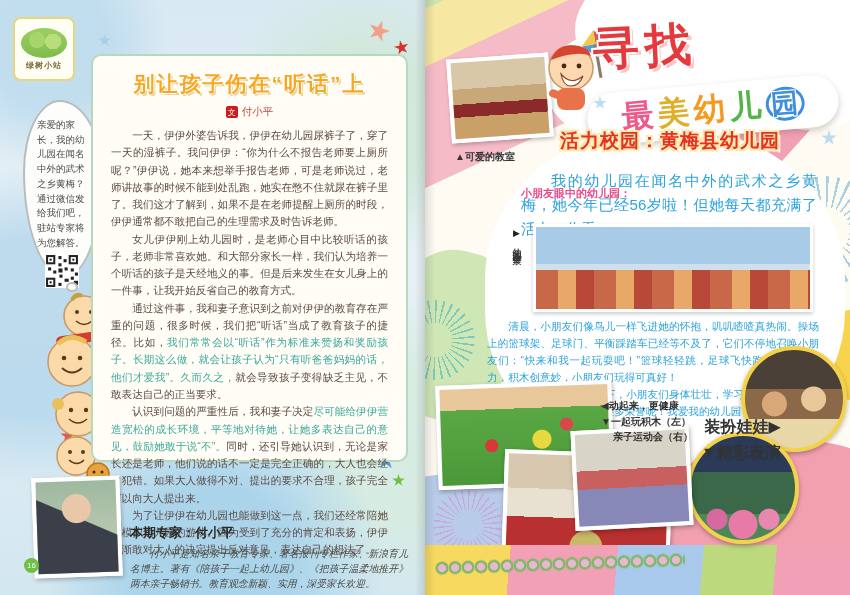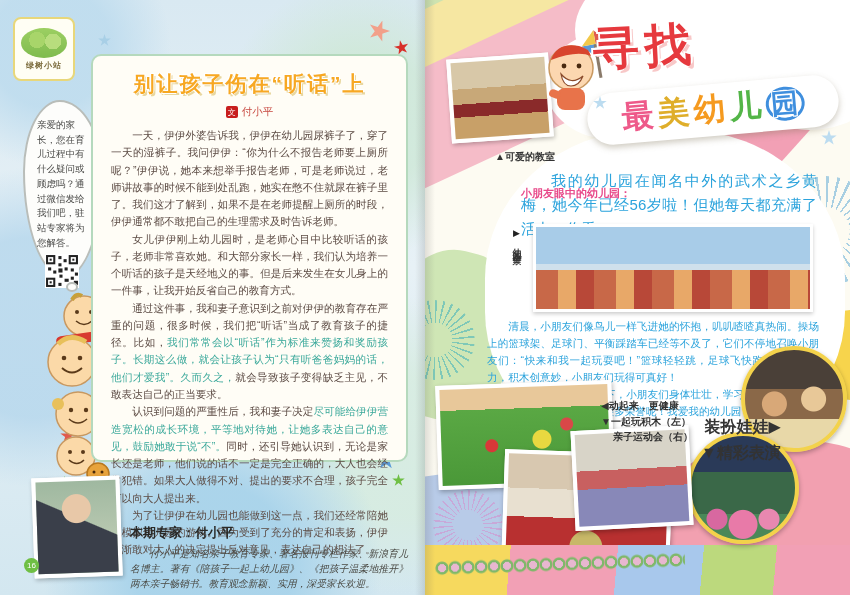--- a/index.html
+++ b/index.html
@@ -88,21 +88,21 @@
   
   .page-right { position:relative; width:425px; height:595px; overflow:hidden; background:#fdfbf2; }
   .shape { position:absolute; }
   .cloud { position:absolute; background:#fff; border-radius:50%; }
 
   .classroom-photo { position:absolute; left:24px; top:56px; width:102px; height:84px;
     background:#fff; border:4px solid #fff; box-shadow:1px 2px 4px rgba(0,0,0,.25); transform:rotate(-4deg); }
   .classroom-photo .inner { width:100%; height:100%;
     background:linear-gradient(180deg,#d8c8a8 0 35%, #c8a878 35% 55%, #8a2a2a 55% 72%, #c8a068 72%); }
   .caption { font-family:"Liberation Serif","DejaVu Serif",serif; color:#333; font-weight:bold; }
-  .cap-classroom { position:absolute; left:30px; top:150px; font-size:10px;margin-left:40px; }
+  .cap-classroom { position:absolute; left:30px; top:150px; font-size:10px; }
 
   .title-find { position:absolute; left:168px; top:16px; font-size:46px; font-weight:bold; color:#e6393e;
     letter-spacing:6px; transform:rotate(-3deg);
     text-shadow:-2px -2px 0 #fff,2px -2px 0 #fff,-2px 2px 0 #fff,3px 3px 0 #f8c8c8; }
   .banner { position:absolute; left:162px; top:84px; width:252px; height:52px; background:#fff;
     border-radius:28px; transform:rotate(-5deg); box-shadow:0 3px 6px rgba(120,110,80,.35);
     display:flex; align-items:center; justify-content:center; gap:4px; }
   .banner span { font-size:32px; font-weight:bold;
     text-shadow:-1px -1px 0 #fff,1px -1px 0 #fff,-1px 1px 0 #fff,1px 1px 0 #fff; }
   .bc0{color:#ee5a8a;} .bc1{color:#dfae2a;} .bc2{color:#f59a1f;} .bc3{color:#53b548;}
@@ -193,21 +193,21 @@
     <div class="star" style="left:74px;top:452px;width:19px;height:19px;background:#5a9ad8;"></div>
     <div class="star" style="left:58px;top:476px;width:13px;height:13px;background:#6fbf44;"></div>
     <div class="star" style="left:368px;top:20px;width:22px;height:22px;background:#f2a08a;transform:rotate(18deg);"></div>
     <div class="star" style="left:394px;top:40px;width:15px;height:15px;background:#d8302a;transform:rotate(-12deg);"></div>
     <div class="star" style="left:378px;top:408px;width:17px;height:17px;background:#e05a4e;"></div>
     <div class="star" style="left:396px;top:434px;width:11px;height:11px;background:#f2c84a;"></div>
     <div class="star" style="left:376px;top:450px;width:20px;height:20px;background:#5a9ad8;"></div>
     <div class="star" style="left:392px;top:474px;width:13px;height:13px;background:#6fbf44;"></div>
 
     <div class="thought-bubble">
-      <p>亲爱的家长，您在育儿过程中有什么疑问或顾虑吗？通过微信发给我们吧，驻站专家将为您解答。</p>
+      <p>亲爱的家长，我的幼儿园在闻名中外的武术之乡黄梅？通过微信发给我们吧，驻站专家将为您解答。</p>
       <svg class="qr" width="34" height="34" viewBox="0 0 33 33">
         <rect width="33" height="33" fill="#fff"></rect>
         <g fill="#222">
           <rect x="1" y="1" width="9" height="9"></rect>
             <rect x="23" y="1" width="9" height="9"></rect>
             <rect x="1" y="23" width="9" height="9"></rect>
           <rect x="13" y="2" width="3" height="3"></rect>
             <rect x="18" y="5" width="3" height="3"></rect>
             <rect x="13" y="9" width="3" height="3"></rect>
           <rect x="3" y="13" width="3" height="3"></rect>
@@ -337,20 +337,21 @@
     <div class="banner">
       <span class="bc0">最</span>
       <span class="bc1">美</span>
       <span class="bc2">幼</span>
       <span class="bc3">儿</span>
       <span class="bc4">园</span>
     </div>
     <div class="star" style="left:168px;top:96px;width:14px;height:14px;background:#bcdcf0;z-index:4;"></div>
     <div class="star" style="left:396px;top:130px;width:16px;height:16px;background:#bcdcf0;z-index:4;"></div>
 
+    <div class="section-title">活力校园：黄梅县幼儿园</div>
     <div class="subtitle">小朋友眼中的幼儿园：</div>
     <p class="intro">我的幼儿园在闻名中外的武术之乡黄梅，她今年已经56岁啦！但她每天都充满了活力。你看——</p>
 
     <div class="pan-caption">
       <span class="tri">▶</span>
       <span class="vtext">幼儿园全景</span>
     </div>
     <div class="panorama"></div>
 
     <div class="body-text">

